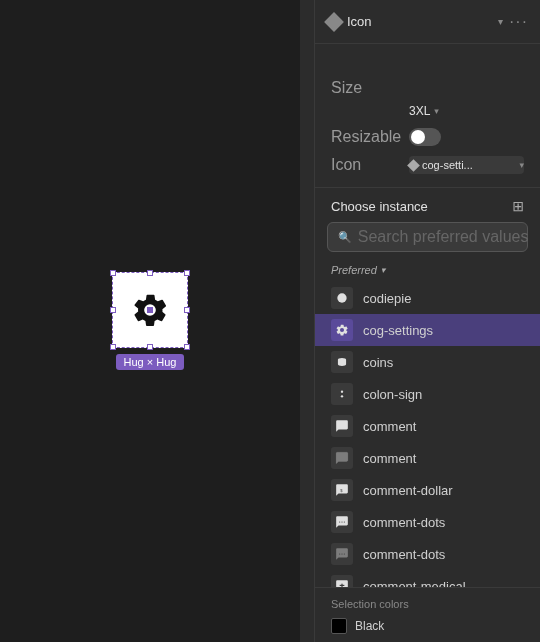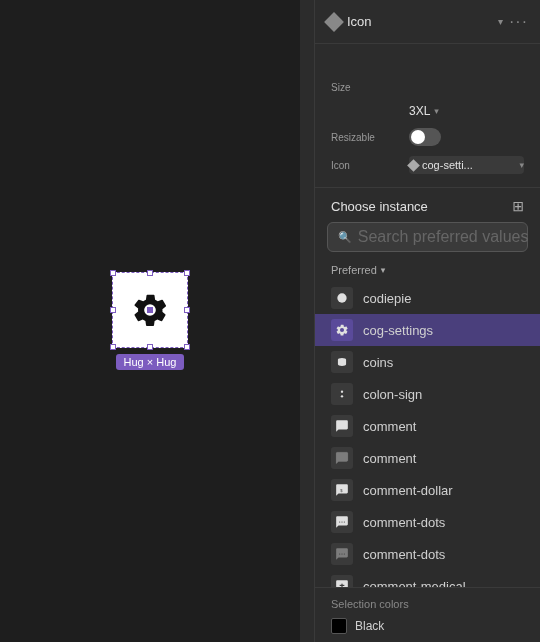--- a/index.html
+++ b/index.html
@@ -143,21 +143,21 @@
 
     .prop-row {
       display: flex;
       align-items: center;
       padding: 5px 16px;
       gap: 8px;
     }
 
     .prop-label {
       color: #999;
-      font-size: 10px;
+      font-size: 16px;
       width: 70px;
       flex-shrink: 0;
     }
 
     .prop-value {
       color: #e0e0e0;
       font-size: 12px;
       display: flex;
       align-items: center;
       gap: 4px;
@@ -285,20 +285,21 @@
     .search-input::placeholder {
       color: #666;
     }
 
     
     .section-header {
       padding: 4px 16px 6px;
       display: flex;
       align-items: center;
       gap: 4px;
+      font-style: italic;
     }
 
     .section-label {
       color: #aaa;
       font-size: 11px;
     }
 
     .section-chevron {
       color: #aaa;
       font-size: 9px;

